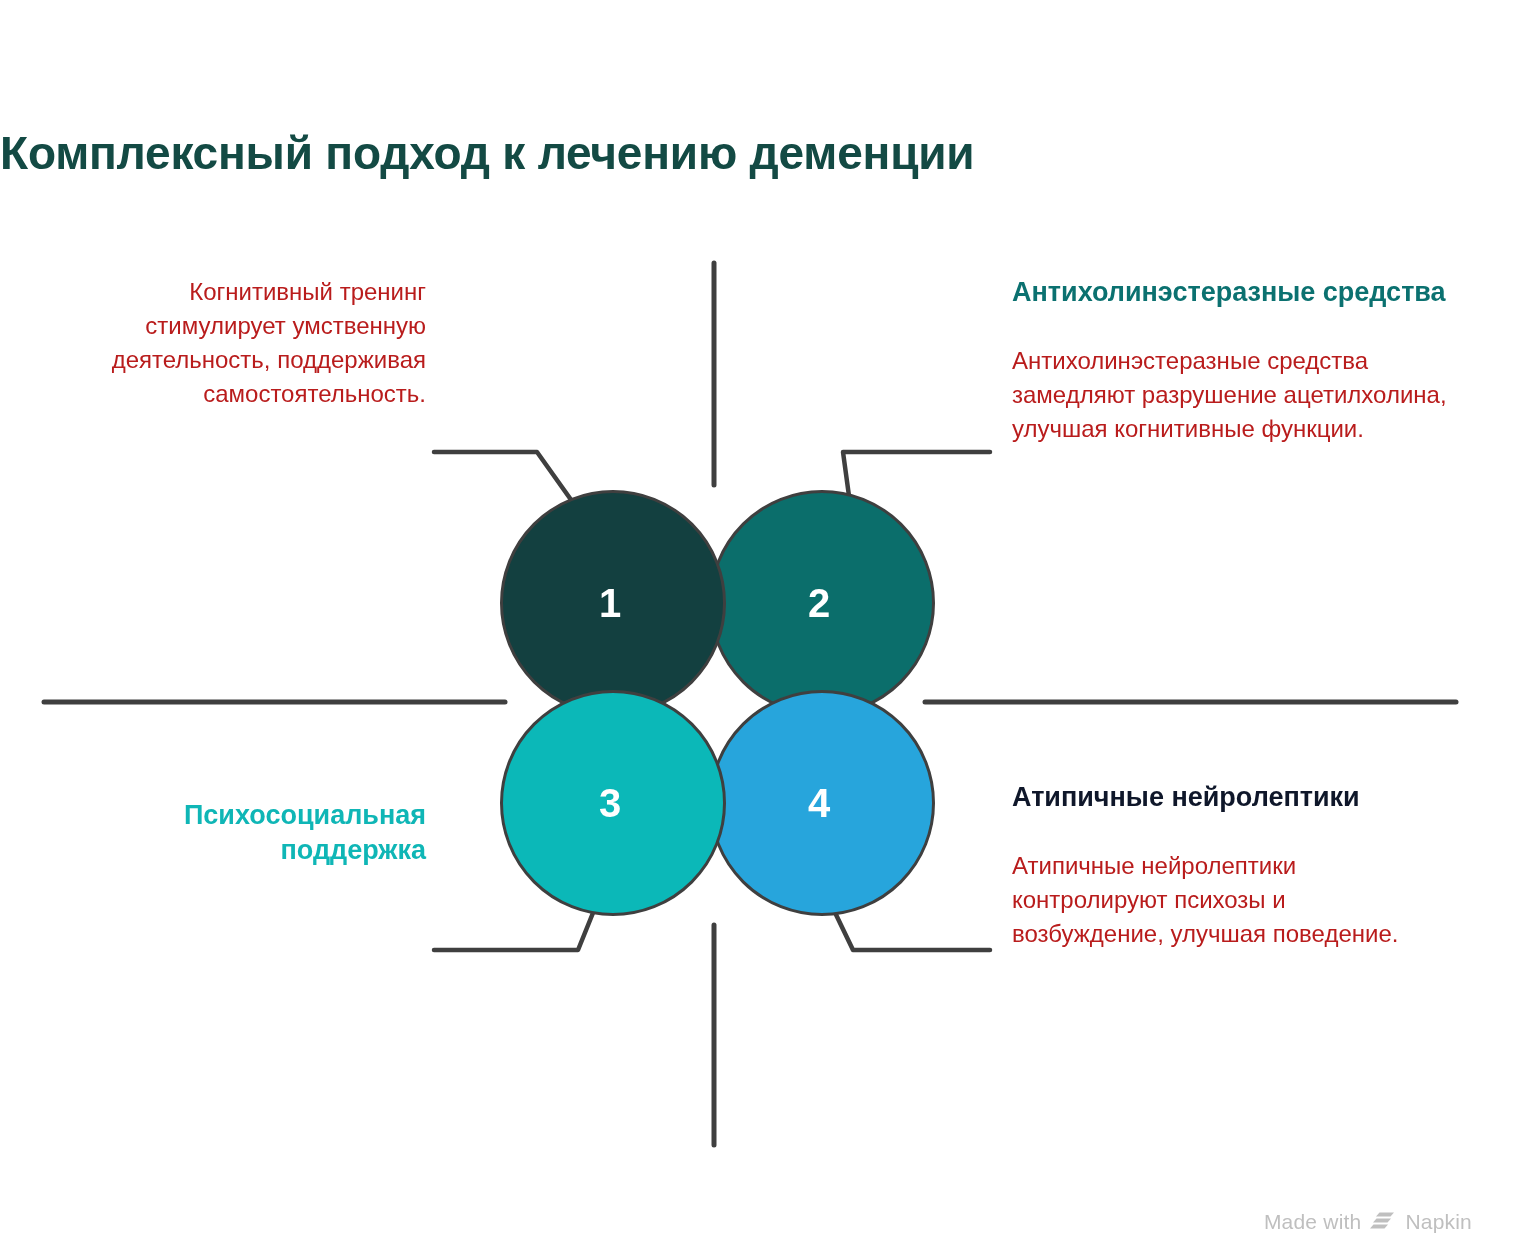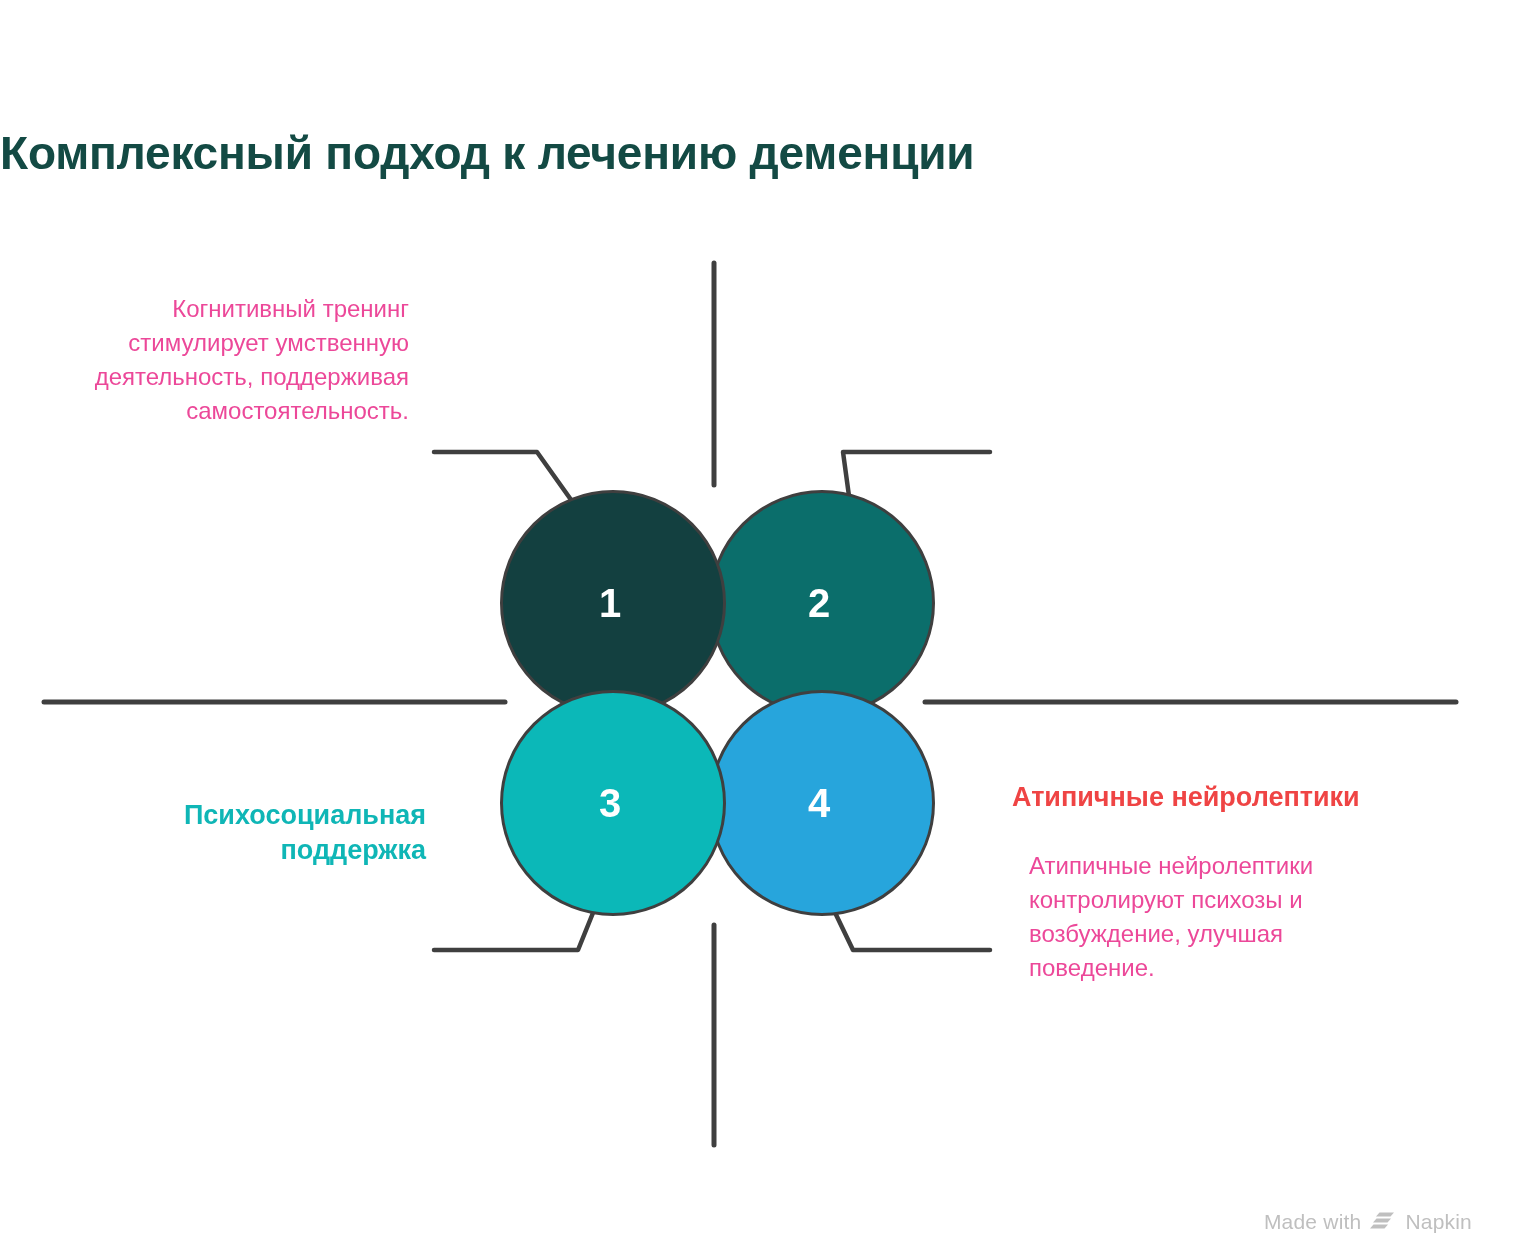--- a/index.html
+++ b/index.html
@@ -42,23 +42,23 @@
     position: absolute;
   }
   .quad-heading {
     font-size: 27px;
     font-weight: bold;
     line-height: 1.28;
     margin: 0 0 34px 0;
   }
   .quad-body {
     font-size: 24px;
-    color: #ec4899;
+    color: #b91c1c;
     line-height: 1.42;
-    margin: 17px;
+    margin: 0;
   }
 
   
   #quad-1 {
     left: 44px;
     top: 275px;
     width: 382px;
     text-align: right;
   }
   #quad-1 .quad-heading { color: #134A44; }
@@ -81,21 +81,21 @@
   }
   #quad-3 .quad-heading { color: #0FB6B6; margin-top: 18px; }
 
   
   #quad-4 {
     left: 1012px;
     top: 780px;
     width: 420px;
     text-align: left;
   }
-  #quad-4 .quad-heading { color: #ef4444; }
+  #quad-4 .quad-heading { color: #0f172a; }
 
   
   #circle-cluster {
     position: absolute;
     left: 488px;
     top: 478px;
     width: 450px;
     height: 442px;
   }
   .node-circle {
@@ -175,20 +175,22 @@
   </g>
 </svg>
 
 <h1 id="page-title">Комплексный подход к лечению деменции</h1>
 
 <div class="quad" id="quad-1">
   <p class="quad-body">Когнитивный тренинг стимулирует умственную деятельность, поддерживая самостоятельность.</p>
 </div>
 
 <div class="quad" id="quad-2">
+  <h2 class="quad-heading">Антихолинэстеразные средства</h2>
+  <p class="quad-body">Антихолинэстеразные средства замедляют разрушение ацетилхолина, улучшая когнитивные функции.</p>
 </div>
 
 <div class="quad" id="quad-3">
   <h2 class="quad-heading">Психосоциальная поддержка</h2>
 </div>
 
 <div class="quad" id="quad-4">
   <h2 class="quad-heading">Атипичные нейролептики</h2>
   <p class="quad-body">Атипичные нейролептики контролируют психозы и возбуждение, улучшая поведение.</p>
 </div>

